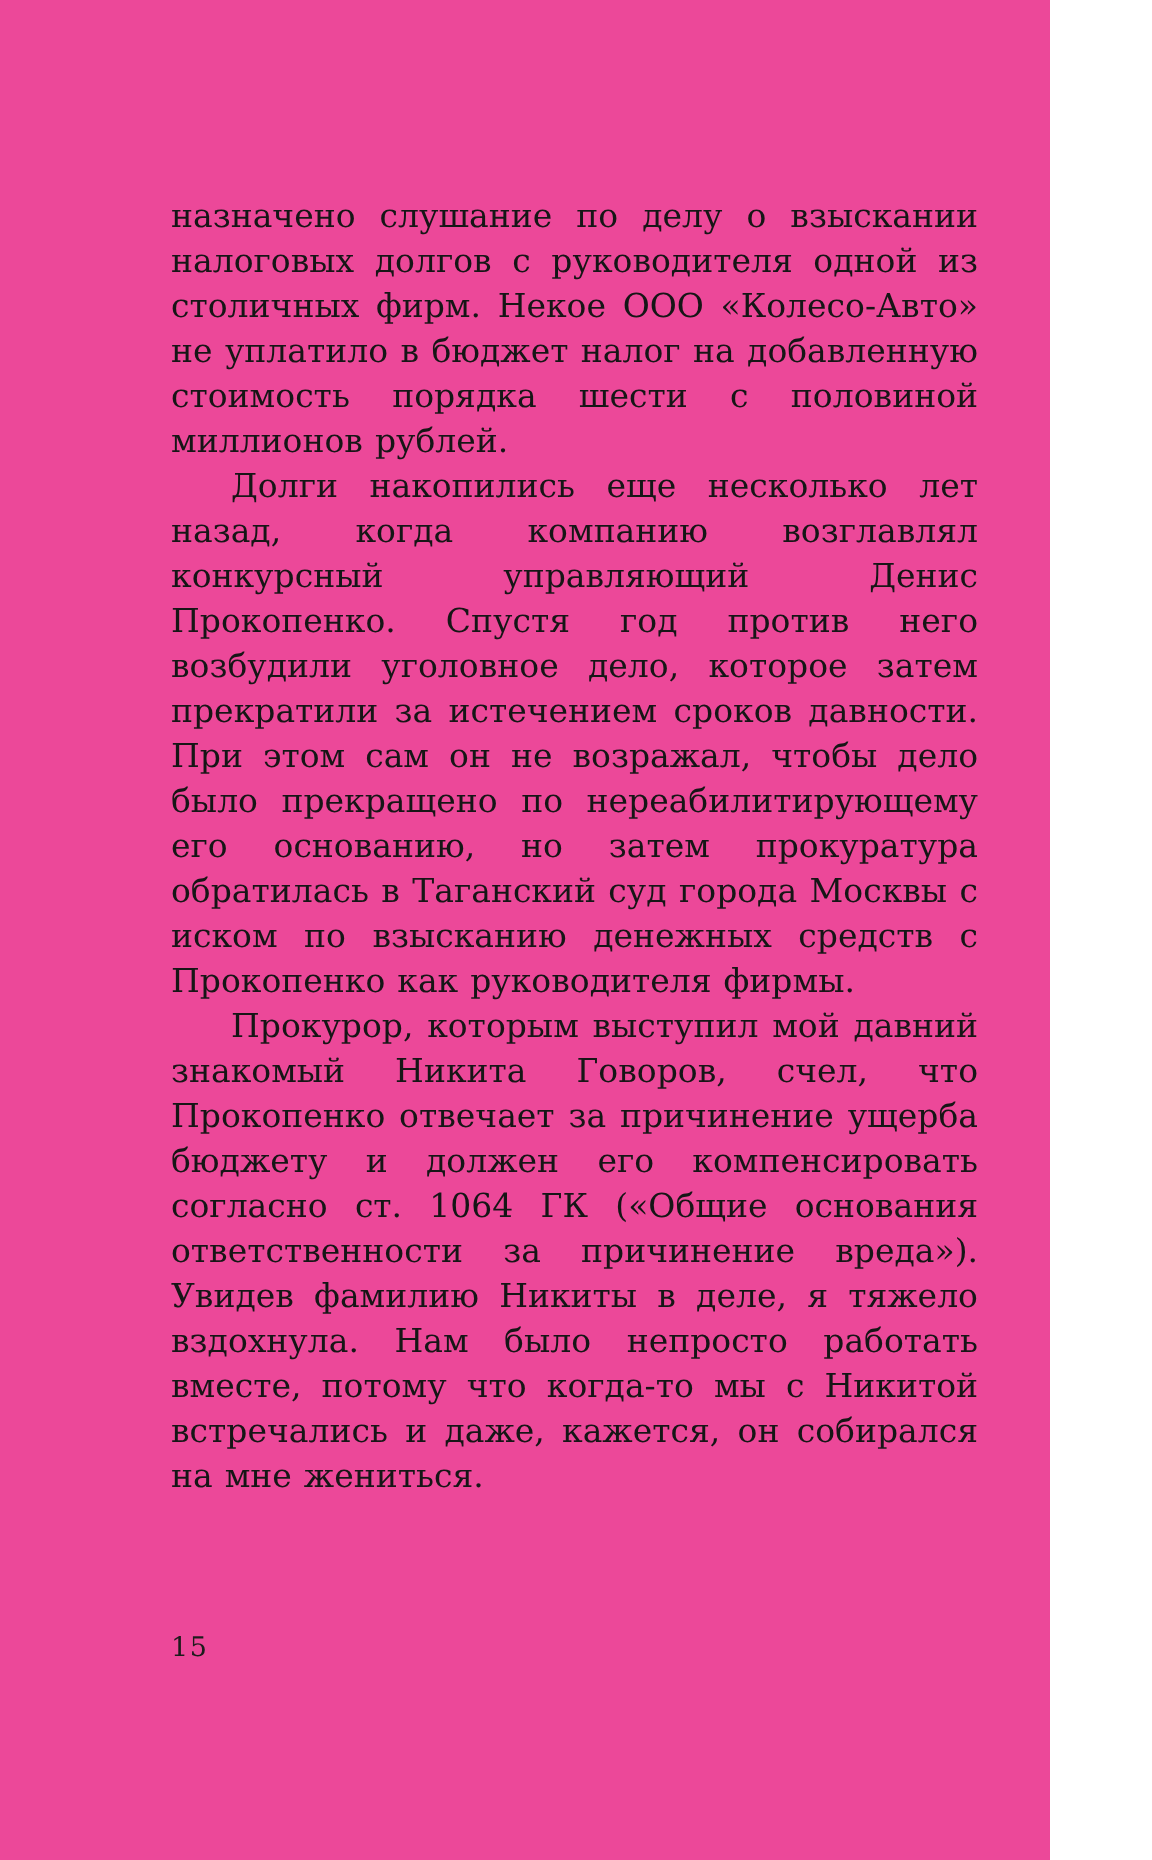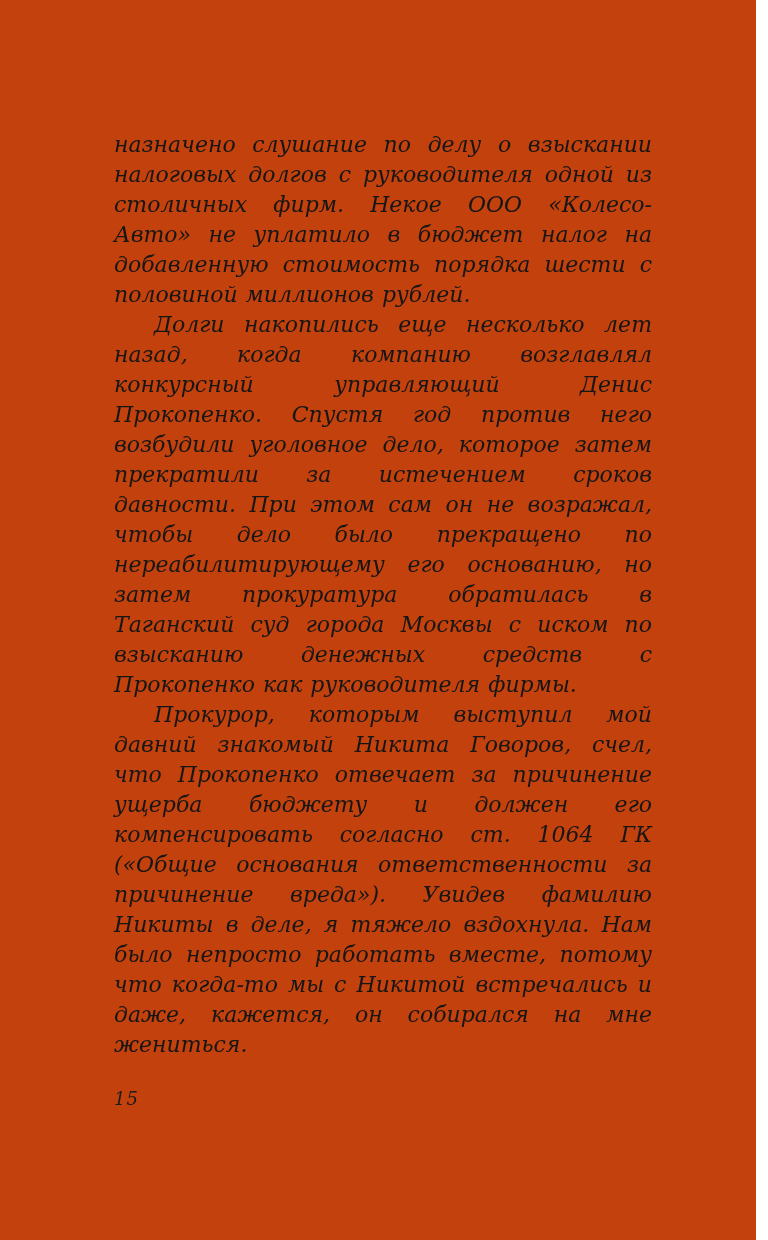--- a/index.html
+++ b/index.html
@@ -8,25 +8,24 @@
     width: 768px;
     background: #ffffff;
   }
 
   body {
     font-family: "DejaVu Serif", "Liberation Serif", serif;
   }
 
   .page {
     position: relative;
-    width: 756px;
+    width: 700px;
     height: 1240px;
-    background: #c2410c;
+    background: #ec4899;
     overflow: hidden;
-    font-style: italic;
   }
 
   .text-block {
     position: absolute;
     left: 114px;
     top: 130px;
     width: 538px;
     color: #161616;
   }
 

